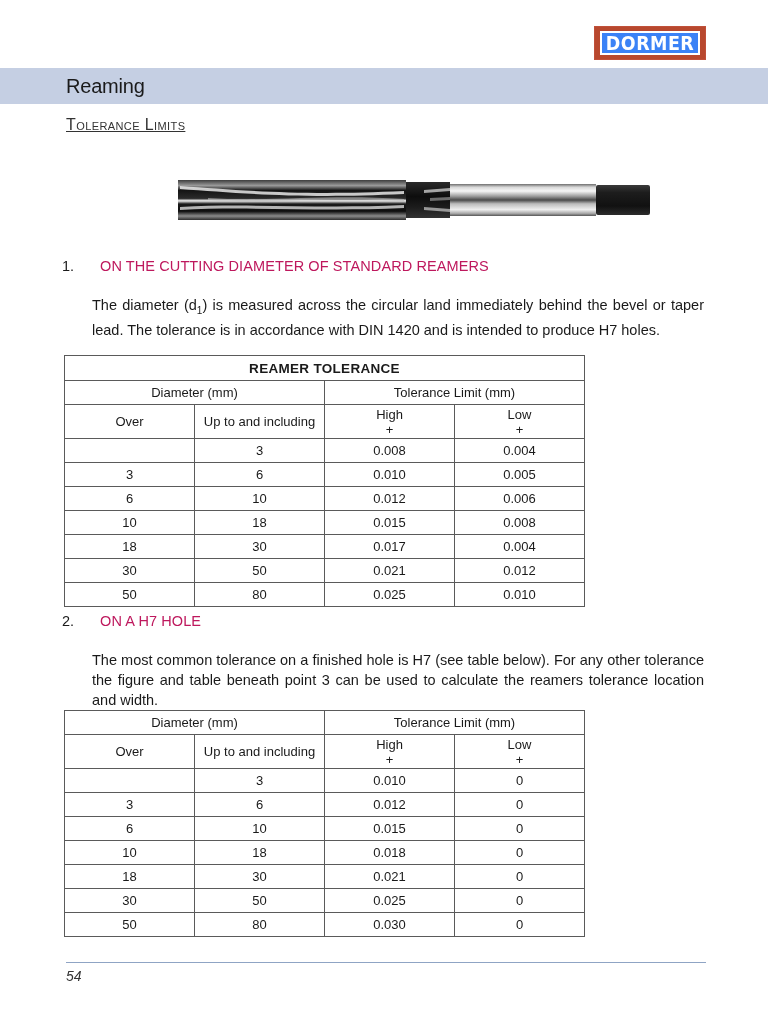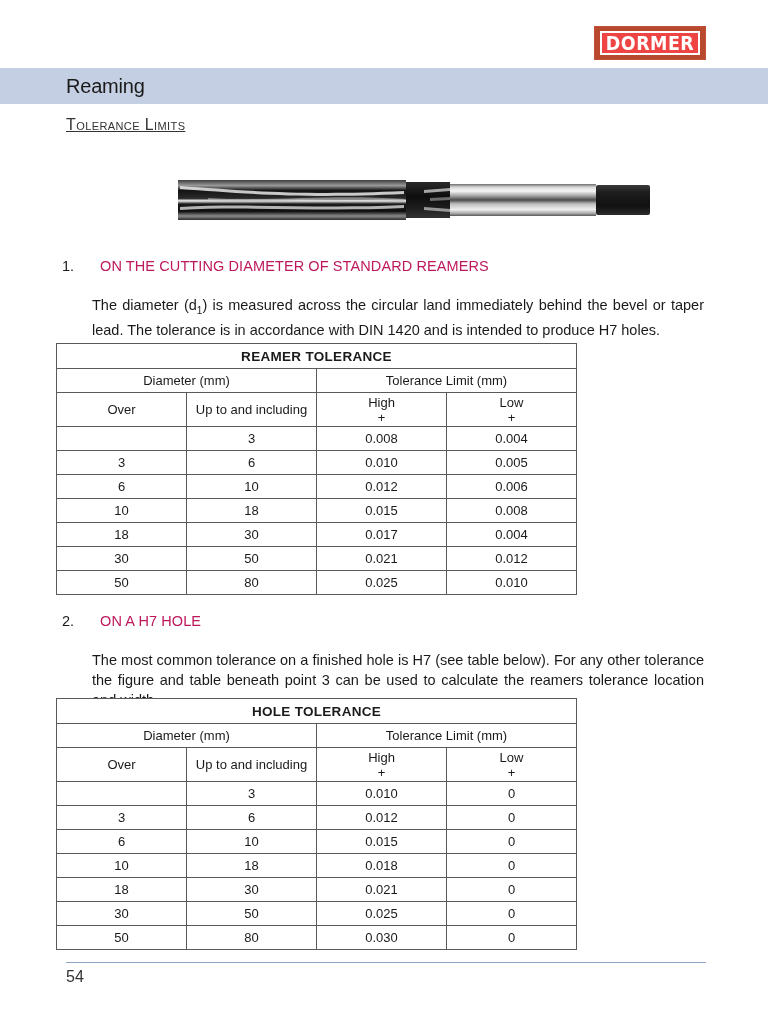--- a/index.html
+++ b/index.html
@@ -28,21 +28,21 @@
     align-items: center;
     justify-content: center;
     padding: 4px 5px;
   }
   .logo-inner {
     width: 100%; height: 100%;
     border: 2px solid #ffffff;
     display: flex;
     align-items: center;
     justify-content: center;
-    background: #ef4444;
+    background: #3b82f6;
   }
   .logo-text {
     font-family: "DejaVu Sans", sans-serif;
     font-weight: 700;
     font-size: 19px;
     letter-spacing: 0.5px;
     color: #ffffff;
     line-height: 1;
     transform: scaleX(0.92);
   }
@@ -135,27 +135,28 @@
     color: #1a1a1a;
   }
   .sec-body sub { font-size: 10px; }
 
   #section-1 { top: 258px; }
   #section-2 { top: 613px; }
 
   
   .tbl {
     position: absolute;
-    left: 56px;
+    left: 64px;
     width: 520px;
     border-collapse: collapse;
     table-layout: fixed;
     font-size: 13px;
     color: #1a1a1a;
     background: #ffffff;
+    margin-top: 12px;
   }
   #table-reamer { top: 343px; }
   #table-hole   { top: 698px; }
 
   .tbl td, .tbl th {
     border: 1px solid #5a5a5a;
     text-align: center;
     vertical-align: middle;
     font-weight: 400;
     padding: 0;
@@ -179,22 +180,23 @@
   
   .footer-rule {
     position: absolute;
     left: 66px; top: 962px;
     width: 640px; height: 1px;
     background: #8fa4c4;
   }
   .page-num {
     position: absolute;
     left: 66px; top: 968px;
-    font-size: 16px;
+    font-size: 14px;
     color: #333333;
+    font-style: italic;
   }
 </style>
 </head>
 <body>
 
 <div class="logo-wrap">
   <div class="logo-box">
     <div class="logo-inner">
       <span class="logo-text">DORMER</span>
     </div>
@@ -349,23 +351,20 @@
 </div>
 
 <table class="tbl" id="table-hole">
   <colgroup>
     <col class="col-a">
       <col class="col-b">
       <col class="col-c">
       <col class="col-d">
   </colgroup>
   <thead>
-    <tr class="row-title">
-      <td colspan="4">HOLE TOLERANCE</td>
-    </tr>
     <tr class="row-group">
       <td colspan="2">Diameter (mm)</td>
       <td colspan="2">Tolerance Limit (mm)</td>
     </tr>
     <tr class="row-sub">
       <td>Over</td>
       <td>Up to and including</td>
       <td>
           <span class="sign">High</span>
           <span class="sign">+</span>

